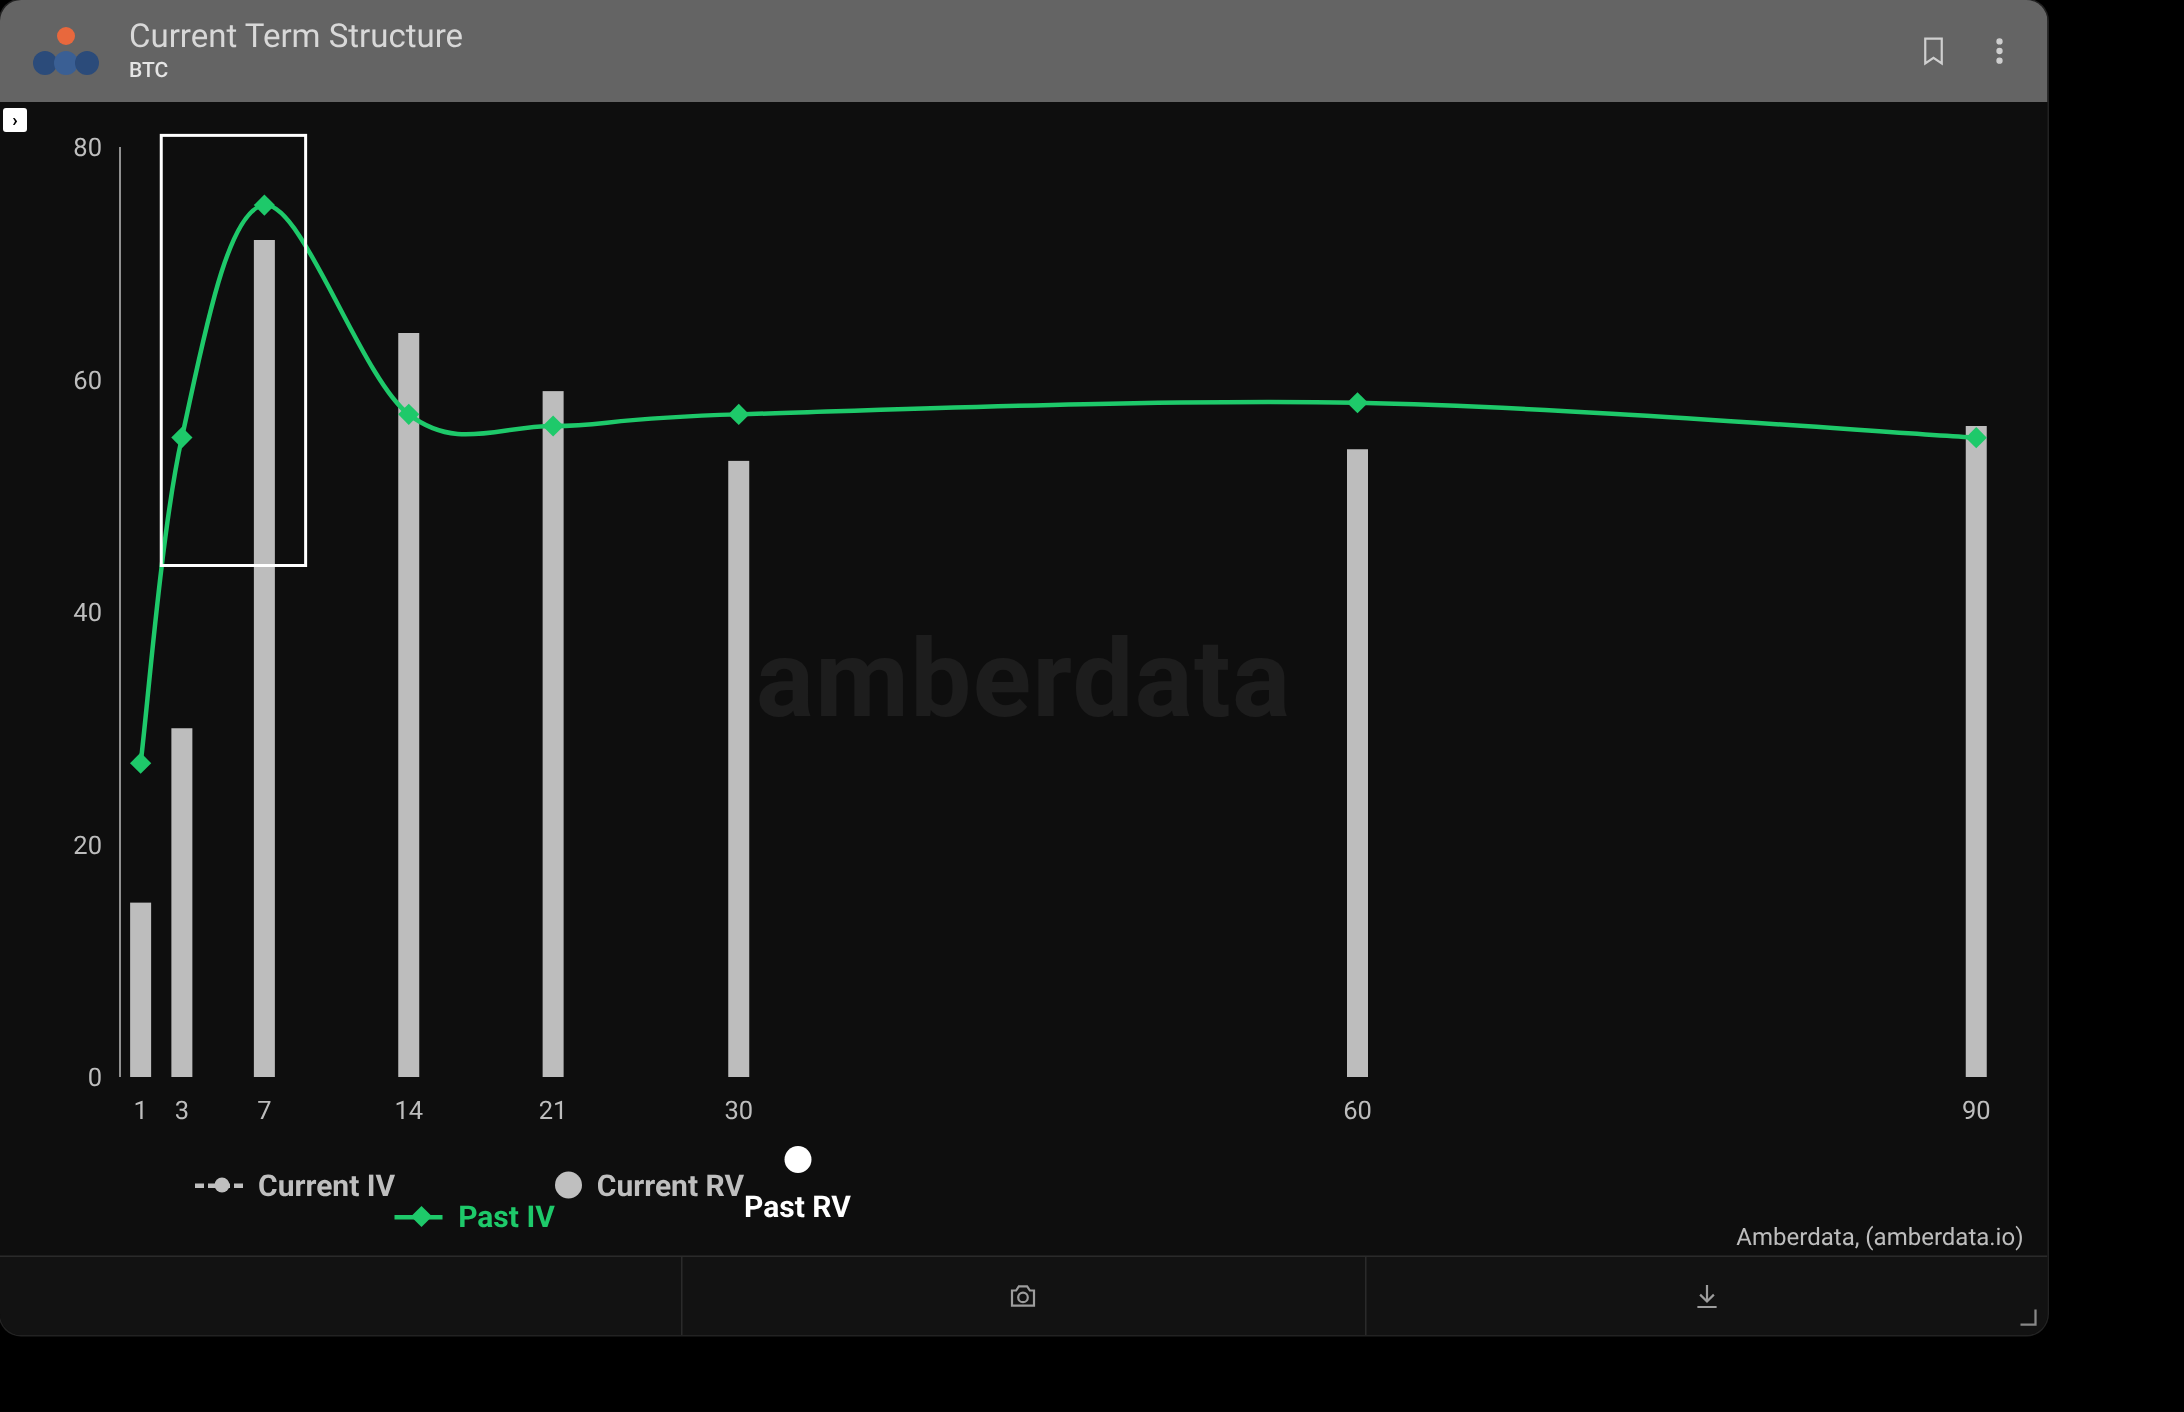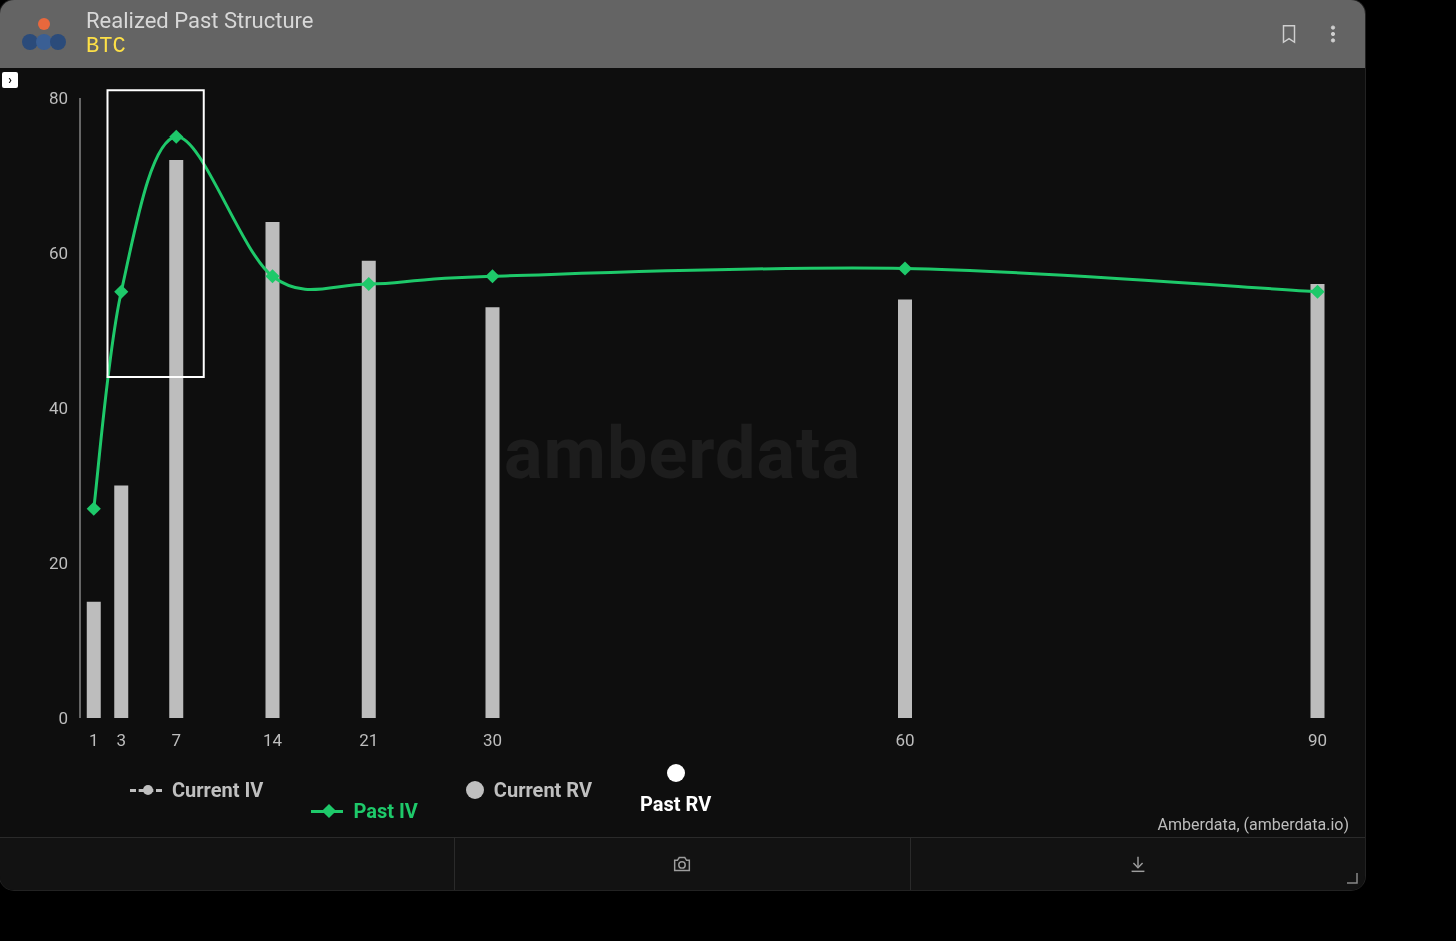--- a/index.html
+++ b/index.html
@@ -21,40 +21,40 @@
     height: 68px;
     background: #646464;
     display: flex; align-items: center;
     padding: 0 18px;
     gap: 16px;
   }
   .logo { width: 52px; height: 40px; position: relative; }
   .logo svg { width: 100%; height: 100%; }
   .titles { line-height: 1.2; }
   .title { color: #d8d8d8; font-size: 22px; font-weight: 400; }
-  .subtitle { color: #fde047; font-size: 22px; font-weight: 500; font-family: Liberation Mono, monospace; }
+  .subtitle { color: #e5e5e5; font-size: 14px; font-weight: 500; }
   .titlebar .spacer { flex: 1; }
   .tb-btn { width: 28px; height: 28px; display:flex; align-items:center; justify-content:center; color:#cfcfcf; }
   .tb-btn svg { width: 22px; height: 22px; stroke: #cfcfcf; }
 
   .expander {
     position: absolute; left: 2px; top: 72px; width: 16px; height: 16px;
     background: #fff; color:#000; font-size: 12px; font-weight: 700;
     display:flex; align-items:center; justify-content:center;
     border-radius: 2px;
   }
 
   .chart-area {
     position: absolute; left: 0; top: 68px; right: 0; bottom: 52px;
   }
   svg.chart { position:absolute; inset:0; width:100%; height:100%; }
 
   .legend {
     position: absolute; left: 0; right: 0; top: 770px; height: 40px;
-    display: flex; gap: 48px; align-items: center; padding-left: 130px;
+    display: flex; align-items: center; padding-left: 130px;
     font-size: 20px; font-weight: 700;
   }
   .leg { display:flex; align-items:center; gap:10px; }
   .leg .sw-line { width: 32px; height: 20px; position: relative; }
   .leg .sw-line .ln { position:absolute; left:0; right:0; top:9px; border-top: 3px dashed #bfbfbf; }
   .leg .sw-line .pt { position:absolute; left:13px; top:5px; width:10px; height:10px; border-radius:50%; background:#bfbfbf; }
   .leg .sw-line.green .ln { border-top: 3px solid #1ec96a; }
   .leg .sw-line.green .pt { background:#1ec96a; transform: rotate(45deg); border-radius:0; }
   .leg .sw-dot { width:18px; height:18px; border-radius:50%; background:#bfbfbf; }
   .leg.gray { color:#bfbfbf; }
@@ -105,21 +105,21 @@
   <div class="titlebar">
     <div class="logo">
       <svg viewBox="0 0 52 40">
         <circle cx="26" cy="10" r="6" fill="#e8683d"></circle>
         <circle cx="12" cy="28" r="8" fill="#2b4b7a"></circle>
         <circle cx="26" cy="28" r="8" fill="#3a5f94"></circle>
         <circle cx="40" cy="28" r="8" fill="#2b4b7a"></circle>
       </svg>
     </div>
     <div class="titles">
-      <div class="title">Realized Past Structure</div>
+      <div class="title">Current Term Structure</div>
       <div class="subtitle">BTC</div>
     </div>
     <div class="spacer"></div>
     <div class="tb-btn">
       <svg viewBox="0 0 24 24" fill="none" stroke-width="1.6">
           <path d="M6 3h12v18l-6-4-6 4z"></path>
         </svg>
     </div>
     <div class="tb-btn">
       <svg viewBox="0 0 24 24" fill="#cfcfcf">

